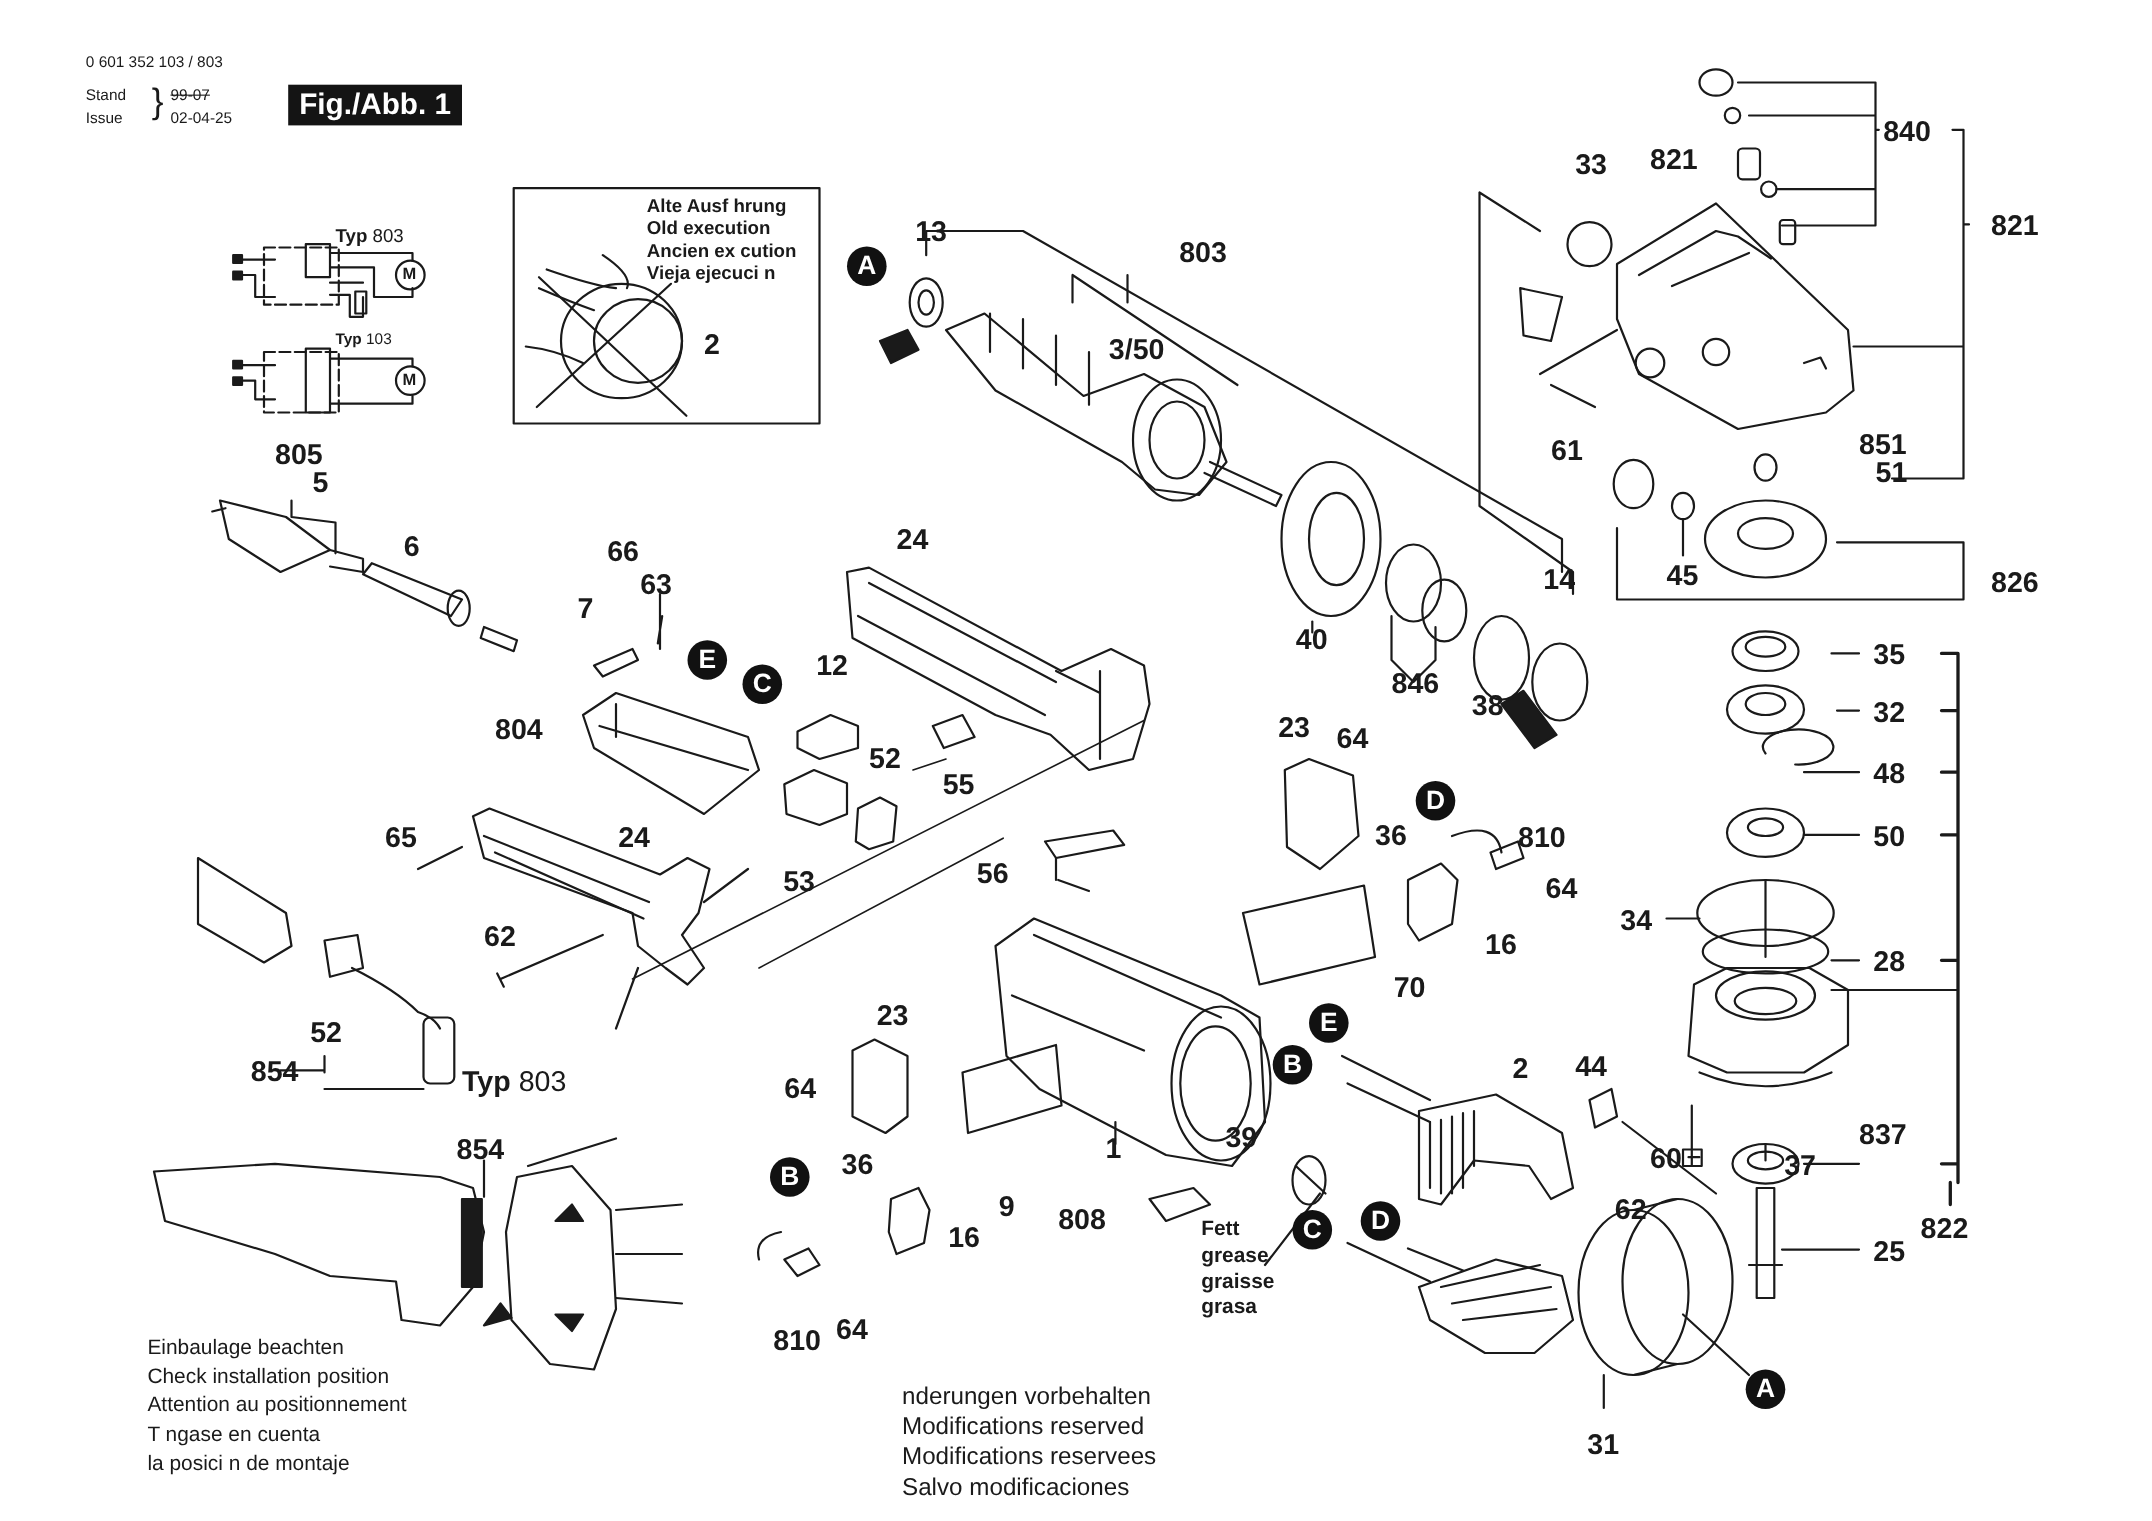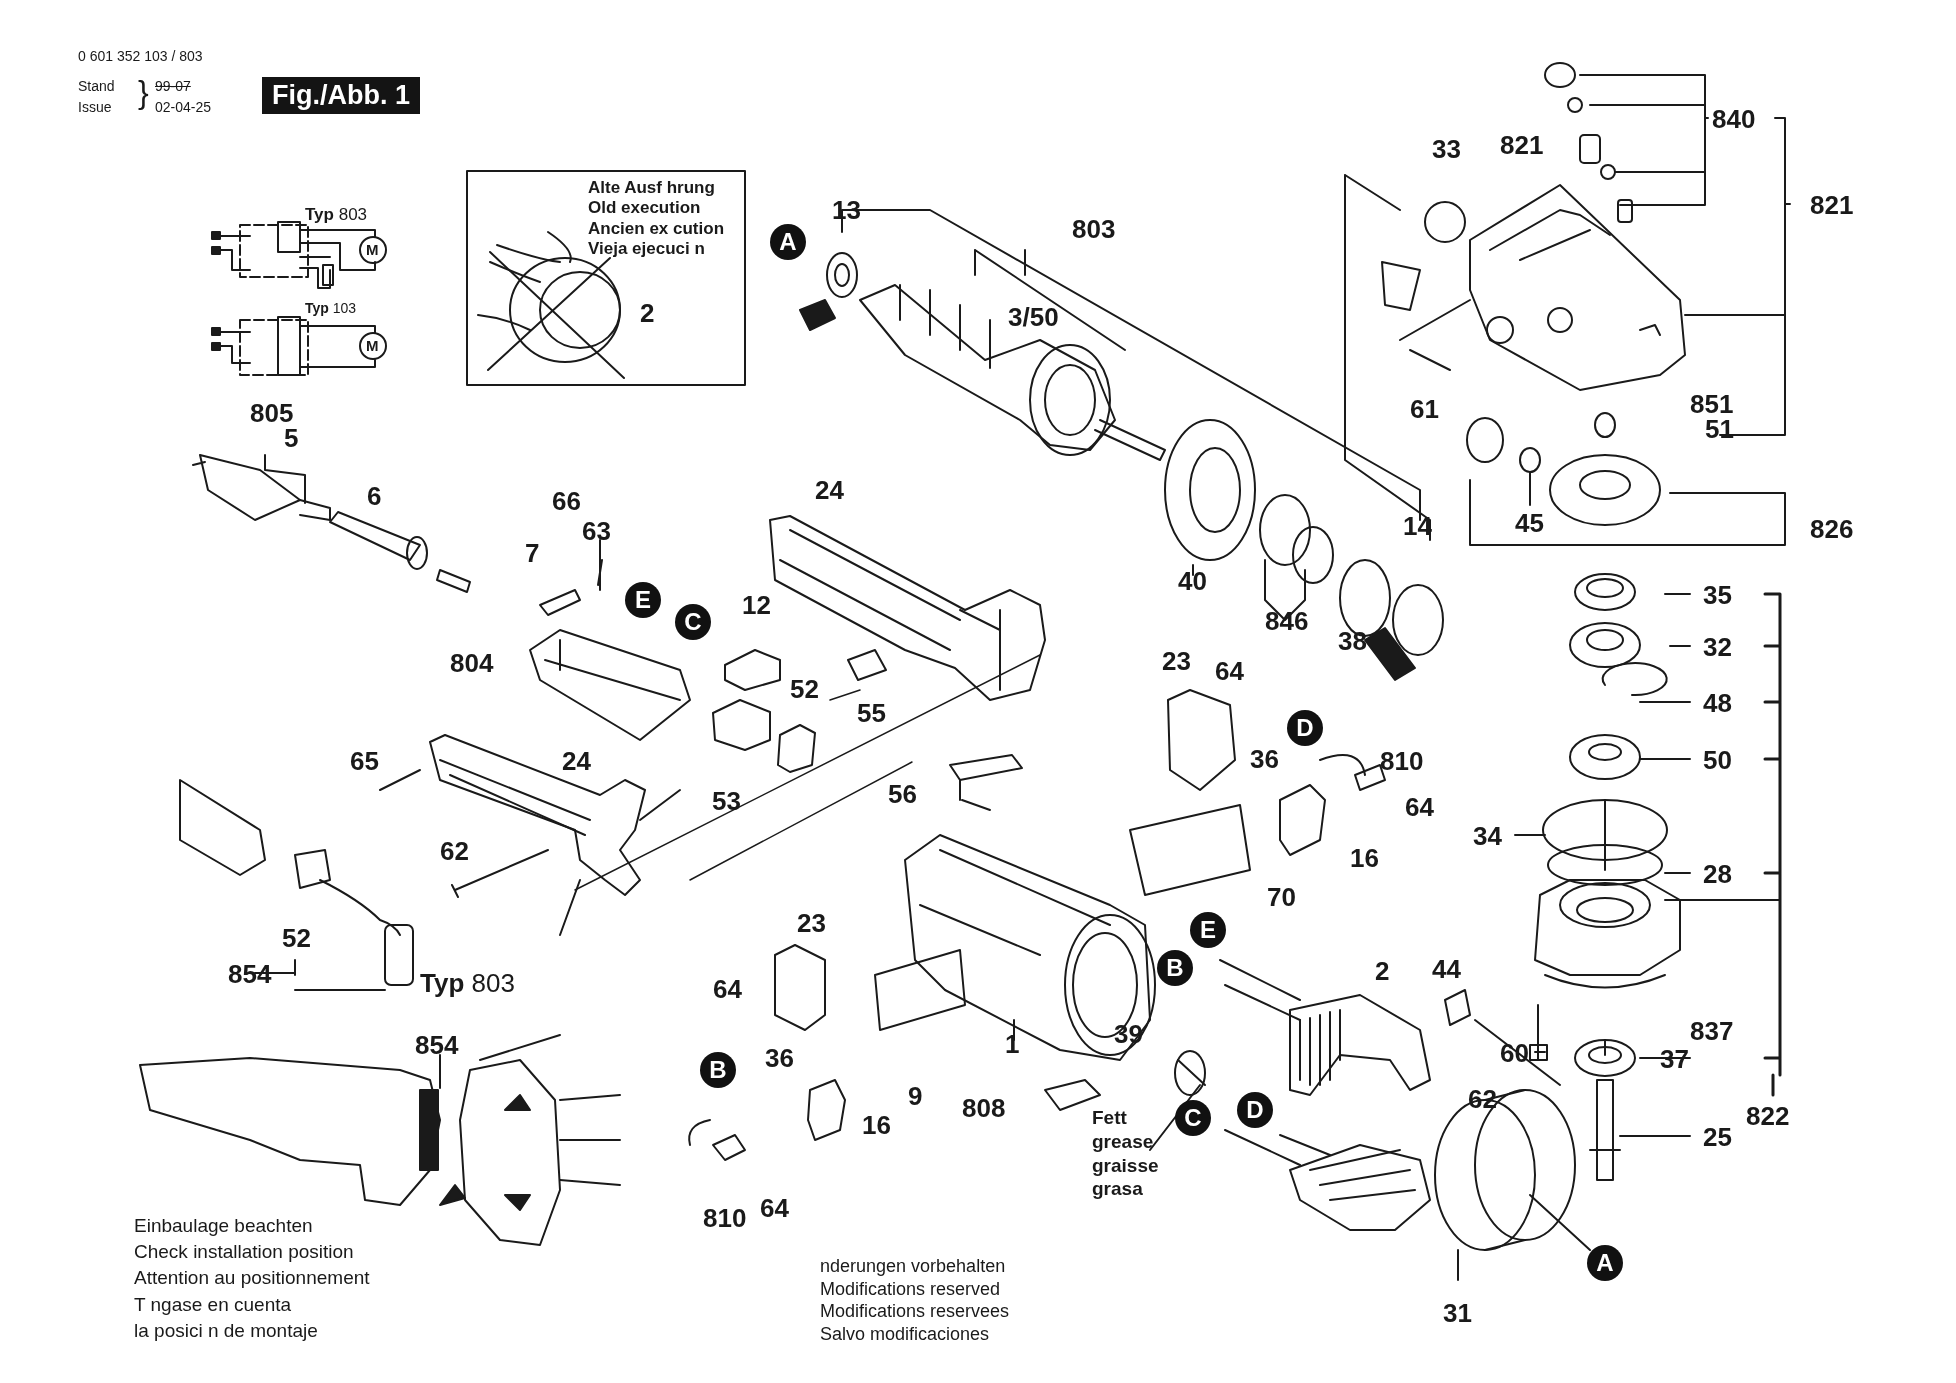--- a/index.html
+++ b/index.html
@@ -306,21 +306,21 @@
 <div class="abs num" style="left:1810px; top:516px;">826</div>
 
 <div class="abs num" style="left:1703px; top:582px;">35</div>
 <div class="abs num" style="left:1703px; top:634px;">32</div>
 <div class="abs num" style="left:1703px; top:690px;">48</div>
 <div class="abs num" style="left:1703px; top:747px;">50</div>
 <div class="abs num" style="left:1473px; top:823px;">34</div>
 <div class="abs num" style="left:1703px; top:861px;">28</div>
 <div class="abs num" style="left:1500px; top:1040px;">60</div>
 <div class="abs num" style="left:1690px; top:1018px;">837</div>
-<div class="abs num" style="left:1660px; top:1046px;">37</div>
+<div class="abs num" style="left:1622px; top:1046px;">37</div>
 <div class="abs num" style="left:1746px; top:1103px;">822</div>
 <div class="abs num" style="left:1703px; top:1124px;">25</div>
 
 <div class="abs num" style="left:1162px; top:648px;">23</div>
 <div class="abs num" style="left:1215px; top:658px;">64</div>
 <div class="abs num" style="left:1250px; top:746px;">36</div>
 <div class="abs num" style="left:1380px; top:748px;">810</div>
 <div class="abs num" style="left:1405px; top:794px;">64</div>
 <div class="abs num" style="left:888px; top:781px;">56</div>
 <div class="abs num" style="left:1350px; top:845px;">16</div>
@@ -360,18 +360,18 @@
 </div>
 
 <div class="abs note" style="left:134px; top:1213px;">
   <div>Einbaulage beachten</div>
   <div>Check installation position</div>
   <div>Attention au positionnement</div>
   <div>T ngase en cuenta</div>
   <div>la posici n de montaje</div>
 </div>
 
-<div class="abs note" style="left:820px; top:1255px; font-size:18px; line-height:1.25;">
+<div class="abs note" style="left:820px; top:1255px; font-size:22px; line-height:1.25;">
   <div> nderungen vorbehalten</div>
   <div>Modifications reserved</div>
   <div>Modifications reservees</div>
   <div>Salvo modificaciones</div>
 </div>
 
 </body></html>

